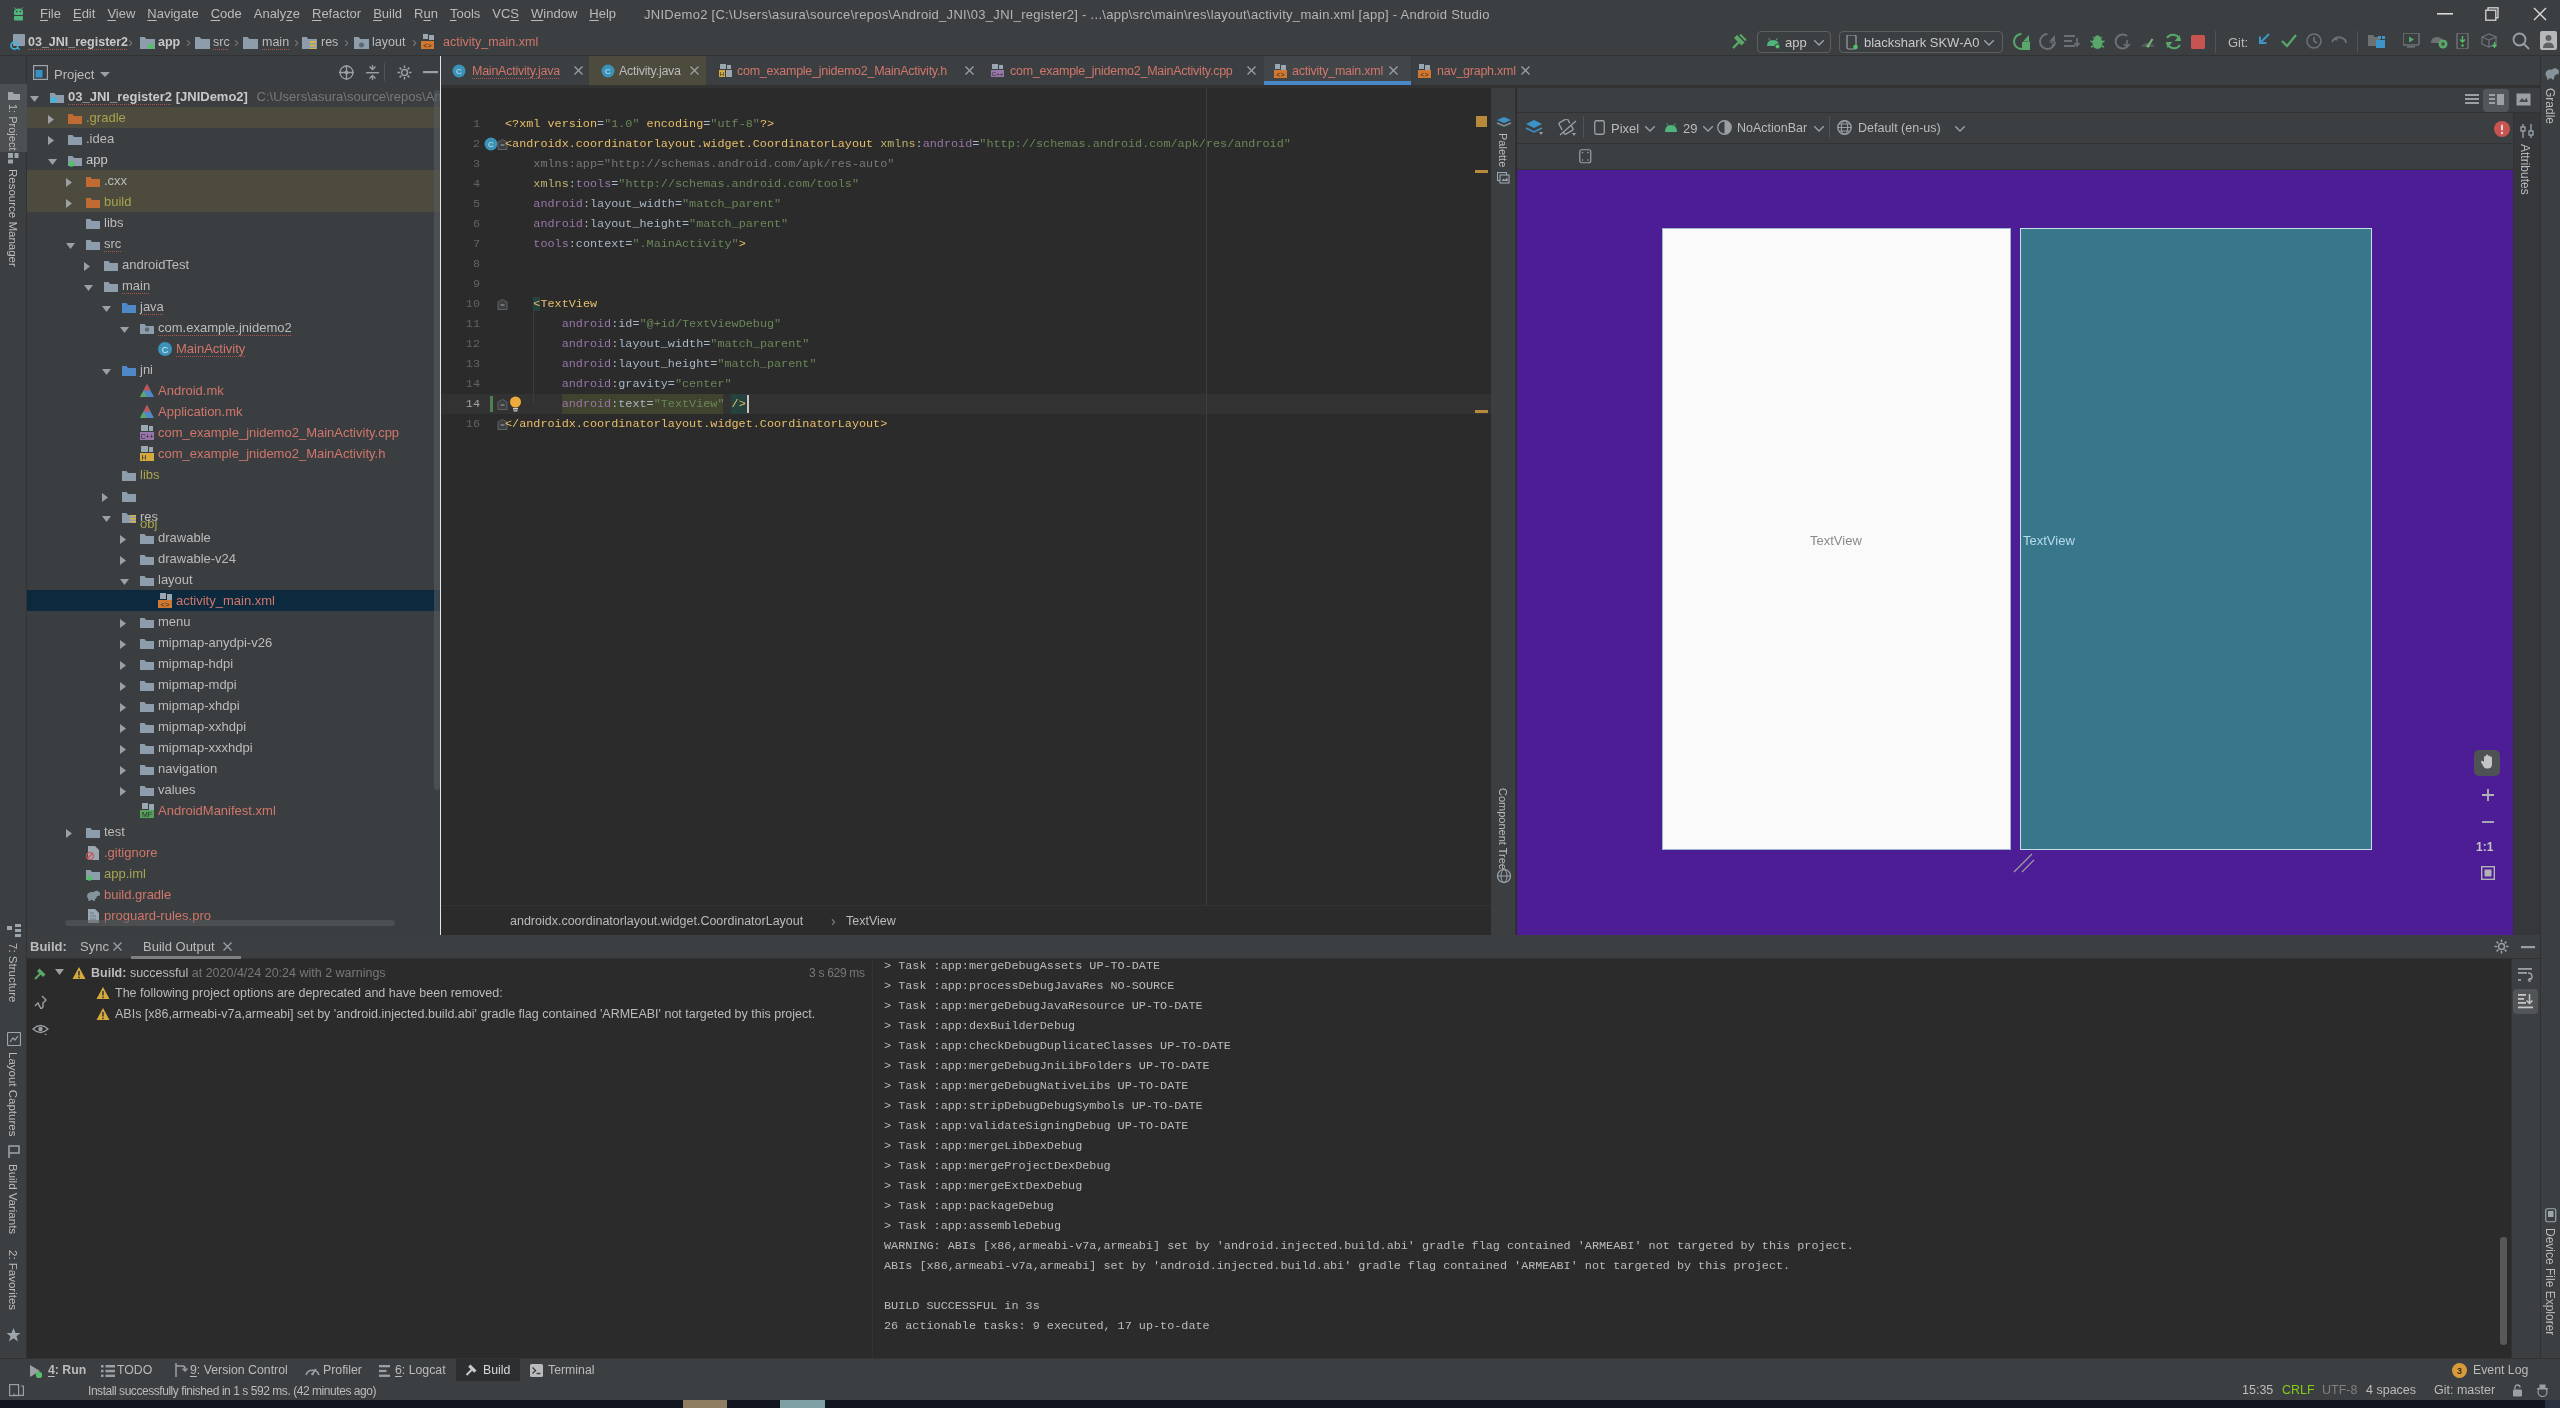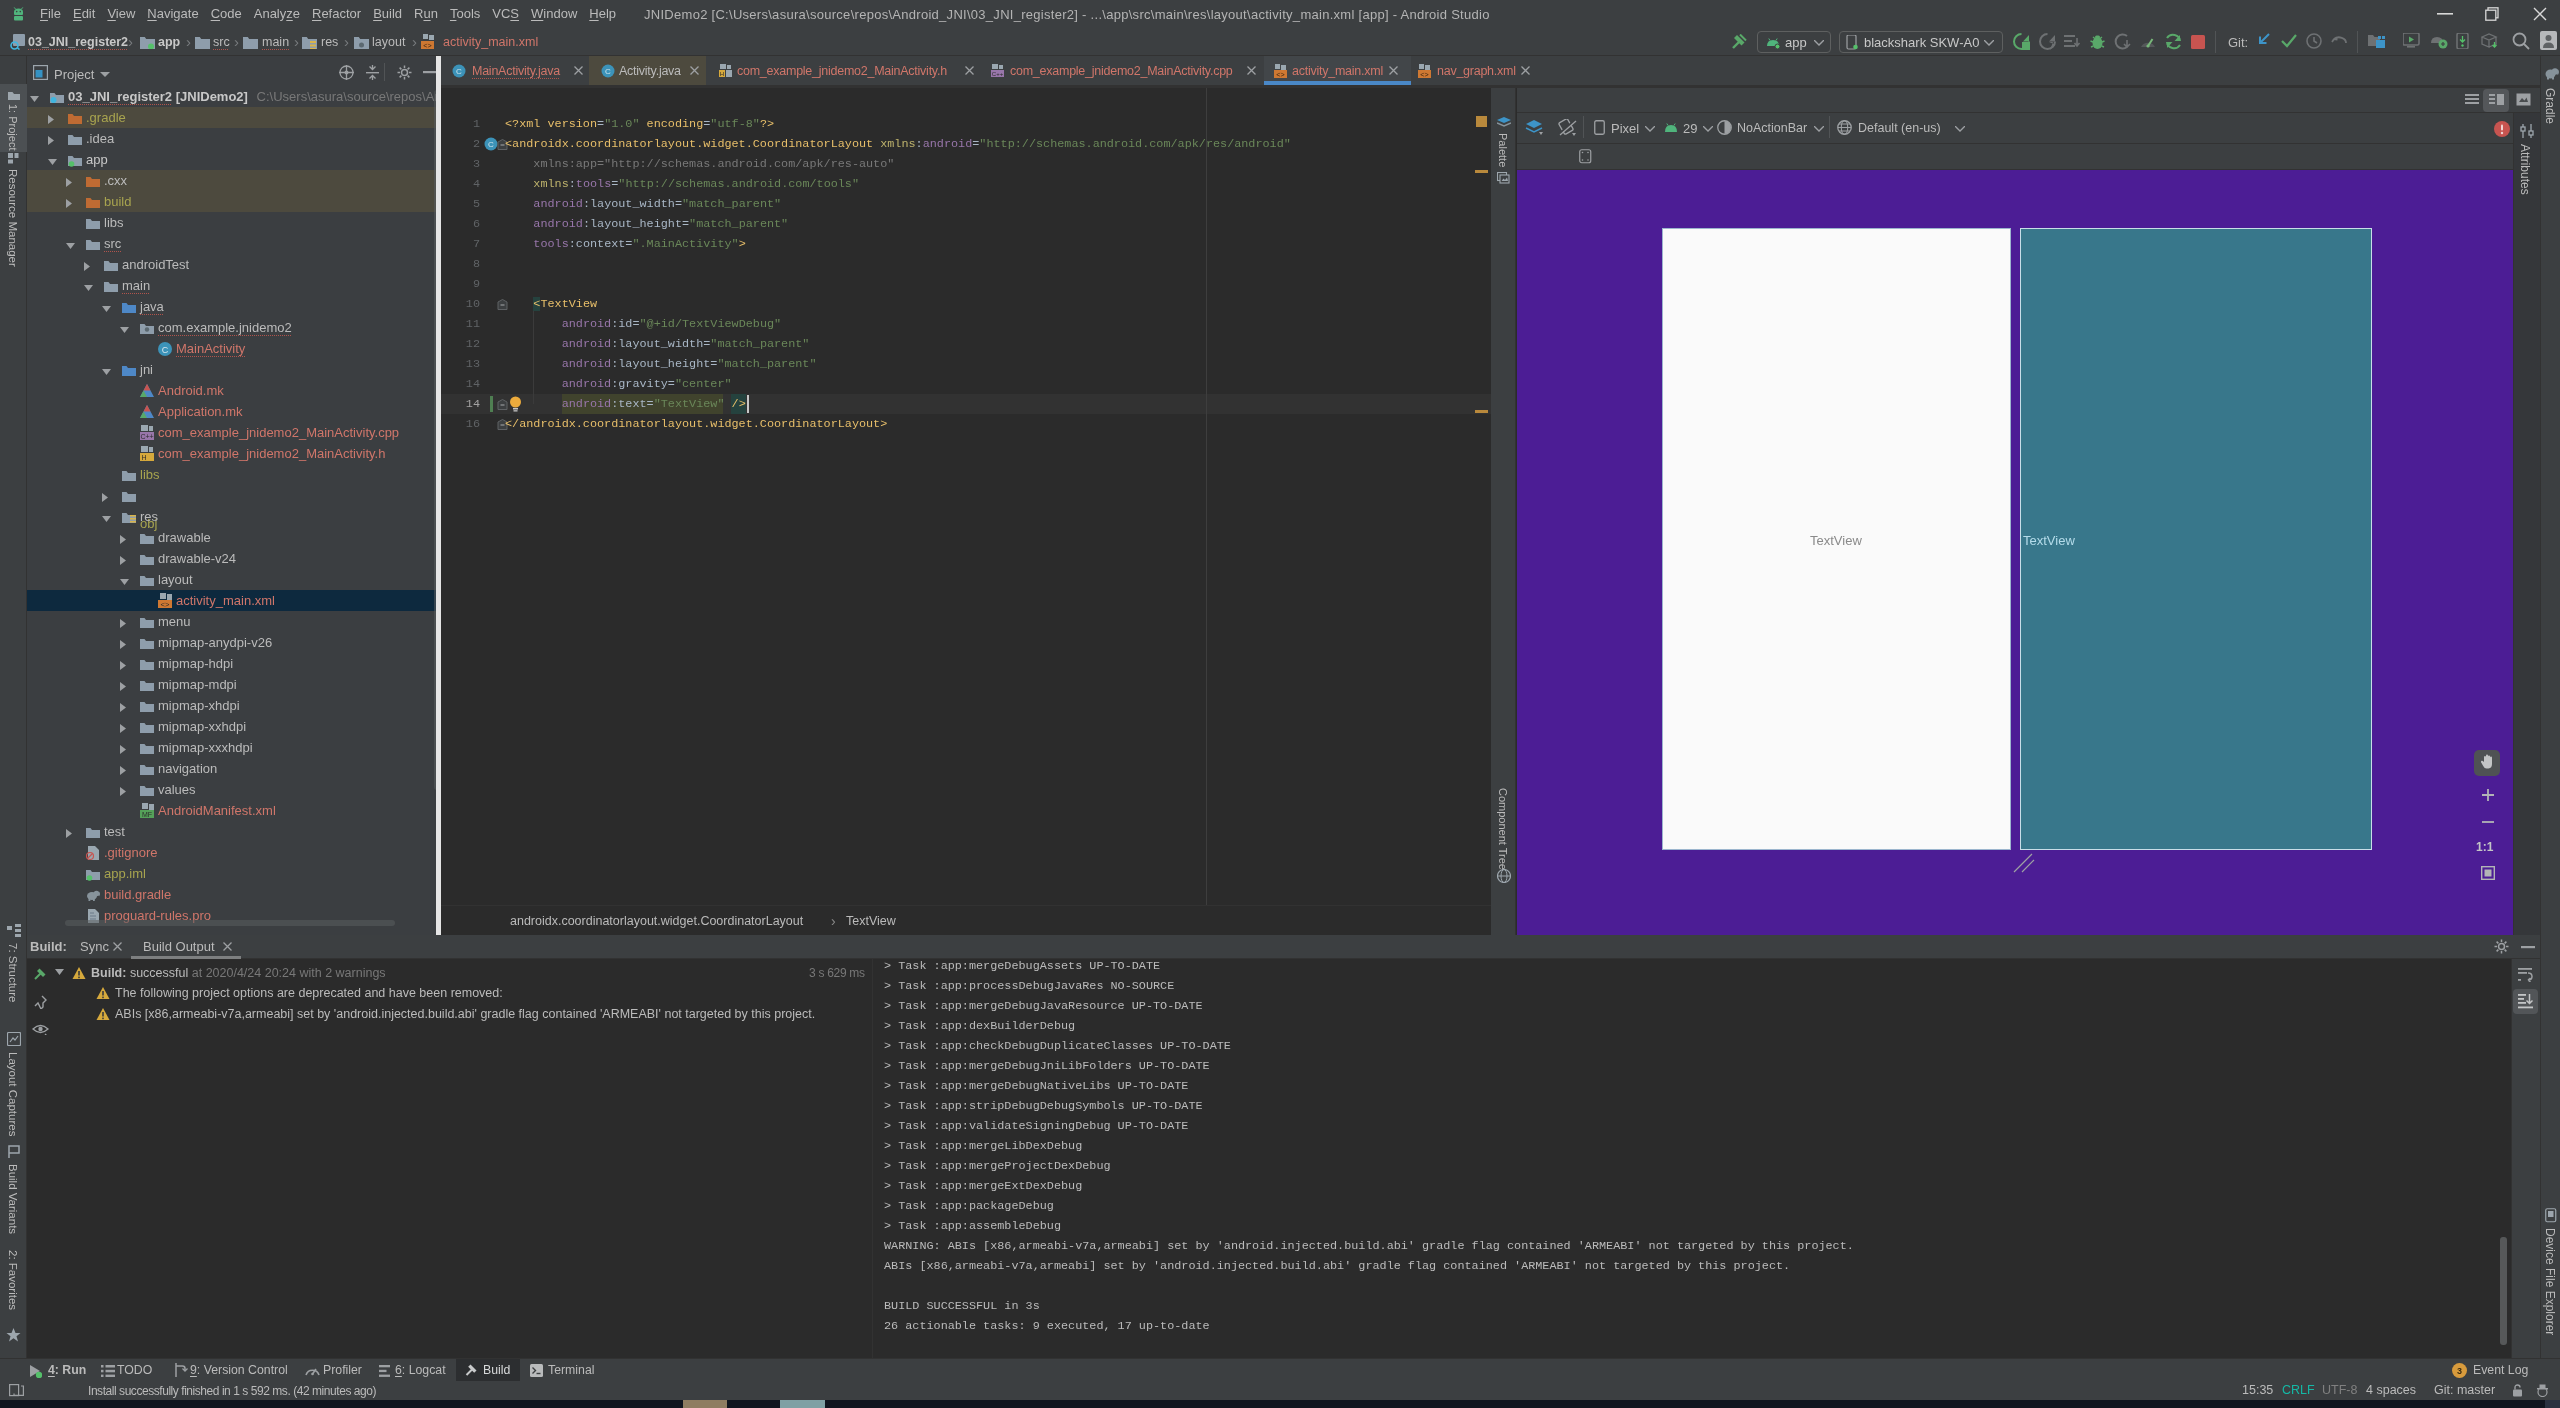--- a/index.html
+++ b/index.html
@@ -233,21 +233,21 @@
 <span style="position:absolute;left:19px;top:1108px;font-size:11.5px;color:#bbbbbb;white-space:pre;transform:rotate(90deg);transform-origin:0 0;">Build Variants</span>
 <span style="position:absolute;left:19px;top:1194px;font-size:11.5px;color:#bbbbbb;white-space:pre;transform:rotate(90deg);transform-origin:0 0;">2: Favorites</span>
 <svg style="position:absolute;left:6px;top:1272px" width="15" height="14" viewBox="0 0 15 14">
       <path d="M7.5 0 L9.5 5 L14.5 5 L10.5 8.2 L12 13.5 L7.5 10.3 L3 13.5 L4.5 8.2 L0.5 5 L5.5 5 Z" fill="#9da6ad"></path>
     </svg>
 <svg style="position:absolute;left:7px;top:1318px" width="14" height="13" viewBox="0 0 14 13">
       <rect x="0.5" y="0.5" width="10" height="9" fill="none" stroke="#9da6ad" stroke-width="1.2"></rect>
       <rect x="3" y="3" width="10" height="9" fill="#3c3f41" stroke="#9da6ad" stroke-width="1.2"></rect>
     </svg>
 </div>
-<div class="abs" style="left:27px;top:56px;width:414px;height:879px;background:#3b3e41;border-right:5px solid #e5e5e5;overflow:hidden;">
+<div class="abs" style="left:27px;top:56px;width:414px;height:879px;background:#3b3e41;border-right:1px solid #e5e5e5;overflow:hidden;">
 <svg style="position:absolute;left:6px;top:9px" width="15" height="15" viewBox="0 0 15 15">
       <rect x="0.5" y="0.5" width="14" height="14" fill="none" stroke="#9da6ad" stroke-width="1.4"></rect>
       <rect x="2.5" y="5" width="7" height="7.5" fill="#3592c4"></rect>
     </svg>
 <span style="position:absolute;left:27px;top:11px;font-size:13px;font-weight:400;color:#bbbbbb;white-space:pre;">Project</span>
 <svg style="position:absolute;left:73px;top:16px" width="10" height="6" viewBox="0 0 10 6">
       <path d="M0 0 L5 5 L10 0" fill="#9da0a3"></path>
     </svg>
 <svg style="position:absolute;left:312px;top:9px" width="15" height="15" viewBox="0 0 15 15">
       <circle cx="7.5" cy="7.5" r="6.5" fill="none" stroke="#9da0a3" stroke-width="1.3"></circle>
@@ -966,21 +966,21 @@
     </svg>
 <span style="position:absolute;left:2473px;top:4px;font-size:12.3px;font-weight:400;color:#bbbbbb;white-space:pre;">Event Log</span>
 </div>
 <div class="abs" style="left:0;top:1381px;width:2560px;height:19px;background:#3c3f41;">
 <svg style="position:absolute;left:9px;top:3px" width="15" height="13" viewBox="0 0 15 13">
       <rect x="0.6" y="0.6" width="9" height="11" fill="none" stroke="#9da0a3" stroke-width="1.2"></rect>
       <path d="M12 2 L14.4 2 L14.4 11.4 L5 11.4 L5 9.5" stroke="#9da0a3" stroke-width="1.2" fill="none"></path>
     </svg>
 <span style="position:absolute;left:88px;top:3px;font-size:12px;font-weight:400;color:#bbbbbb;white-space:pre;letter-spacing:-0.45px;">Install successfully finished in 1 s 592 ms. (42 minutes ago)</span>
 <span style="position:absolute;left:2242px;top:2px;font-size:12.5px;font-weight:400;color:#bbbbbb;white-space:pre;">15:35</span>
-<span style="position:absolute;left:2282px;top:2px;font-size:12.5px;font-weight:400;color:#14b8a6;white-space:pre;text-align:center;">CRLF</span>
+<span style="position:absolute;left:2282px;top:2px;font-size:12.5px;font-weight:400;color:#84cc16;white-space:pre;text-align:center;">CRLF</span>
 <span style="position:absolute;left:2322px;top:2px;font-size:12.5px;font-weight:400;color:#808080;white-space:pre;">UTF-8</span>
 <span style="position:absolute;left:2366px;top:2px;font-size:12.5px;font-weight:400;color:#bbbbbb;white-space:pre;">4 spaces</span>
 <span style="position:absolute;left:2434px;top:2px;font-size:12.5px;font-weight:400;color:#bbbbbb;white-space:pre;">Git: master</span>
 <svg style="position:absolute;left:2512px;top:3px" width="11" height="13" viewBox="0 0 11 13">
       <rect x="1" y="5.5" width="9" height="7" rx="1" fill="#9da0a3"></rect>
       <path d="M3 5.5 L3 3.5 Q3 1 5.5 1 Q8 1 8 3.5" stroke="#9da0a3" stroke-width="1.4" fill="none"></path>
     </svg>
 <svg style="position:absolute;left:2536px;top:3px" width="13" height="13" viewBox="0 0 13 13">
       <circle cx="6.5" cy="8" r="4.5" fill="none" stroke="#9da0a3" stroke-width="1.2"></circle>
       <rect x="3.5" y="0.5" width="6" height="4" fill="#9da0a3"></rect>

